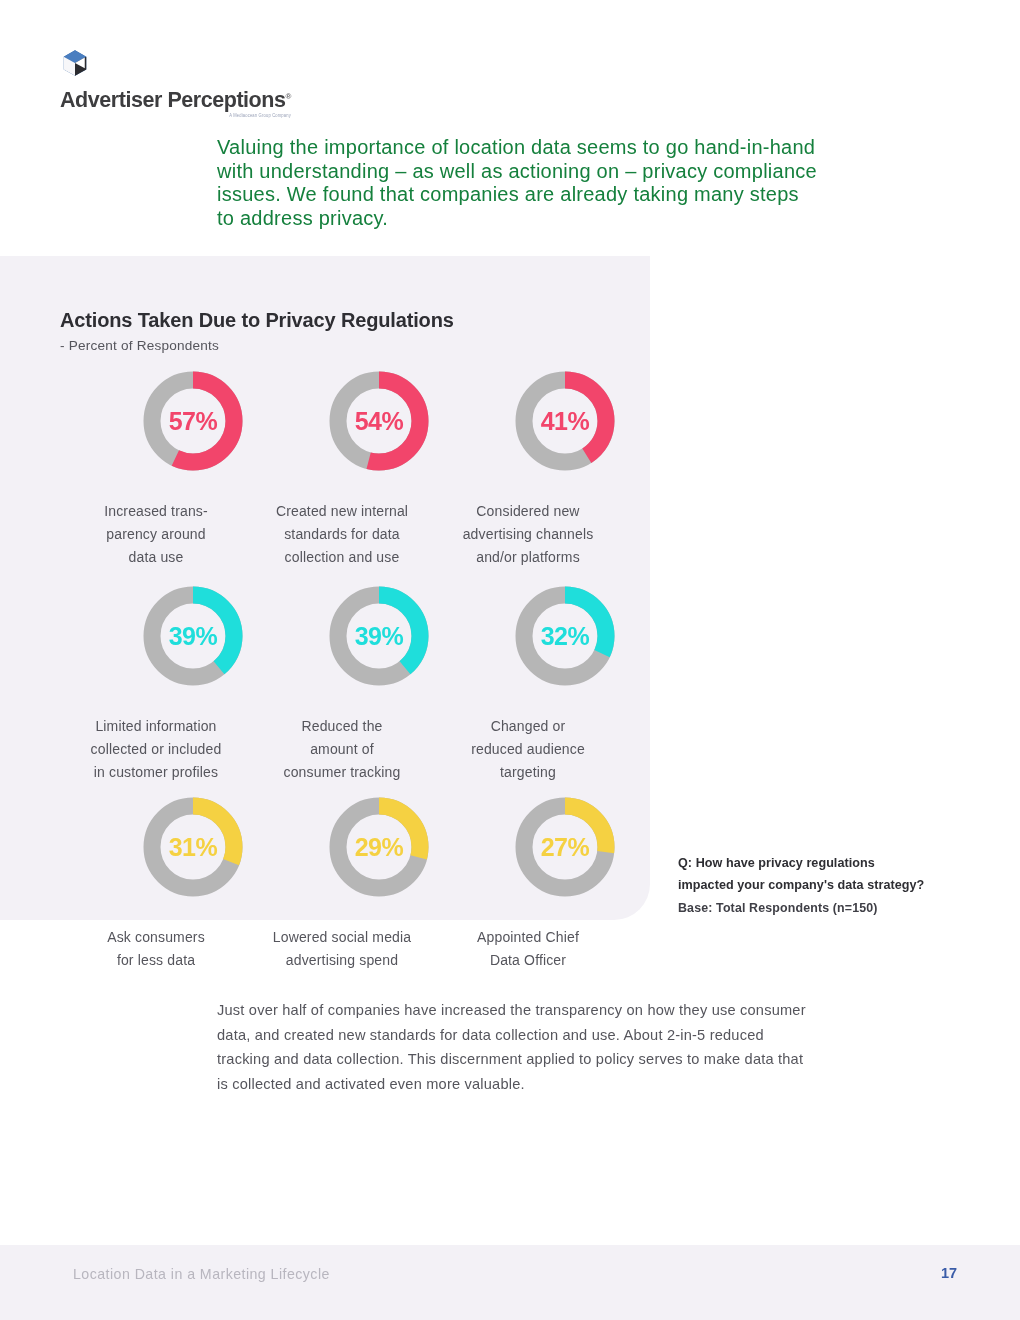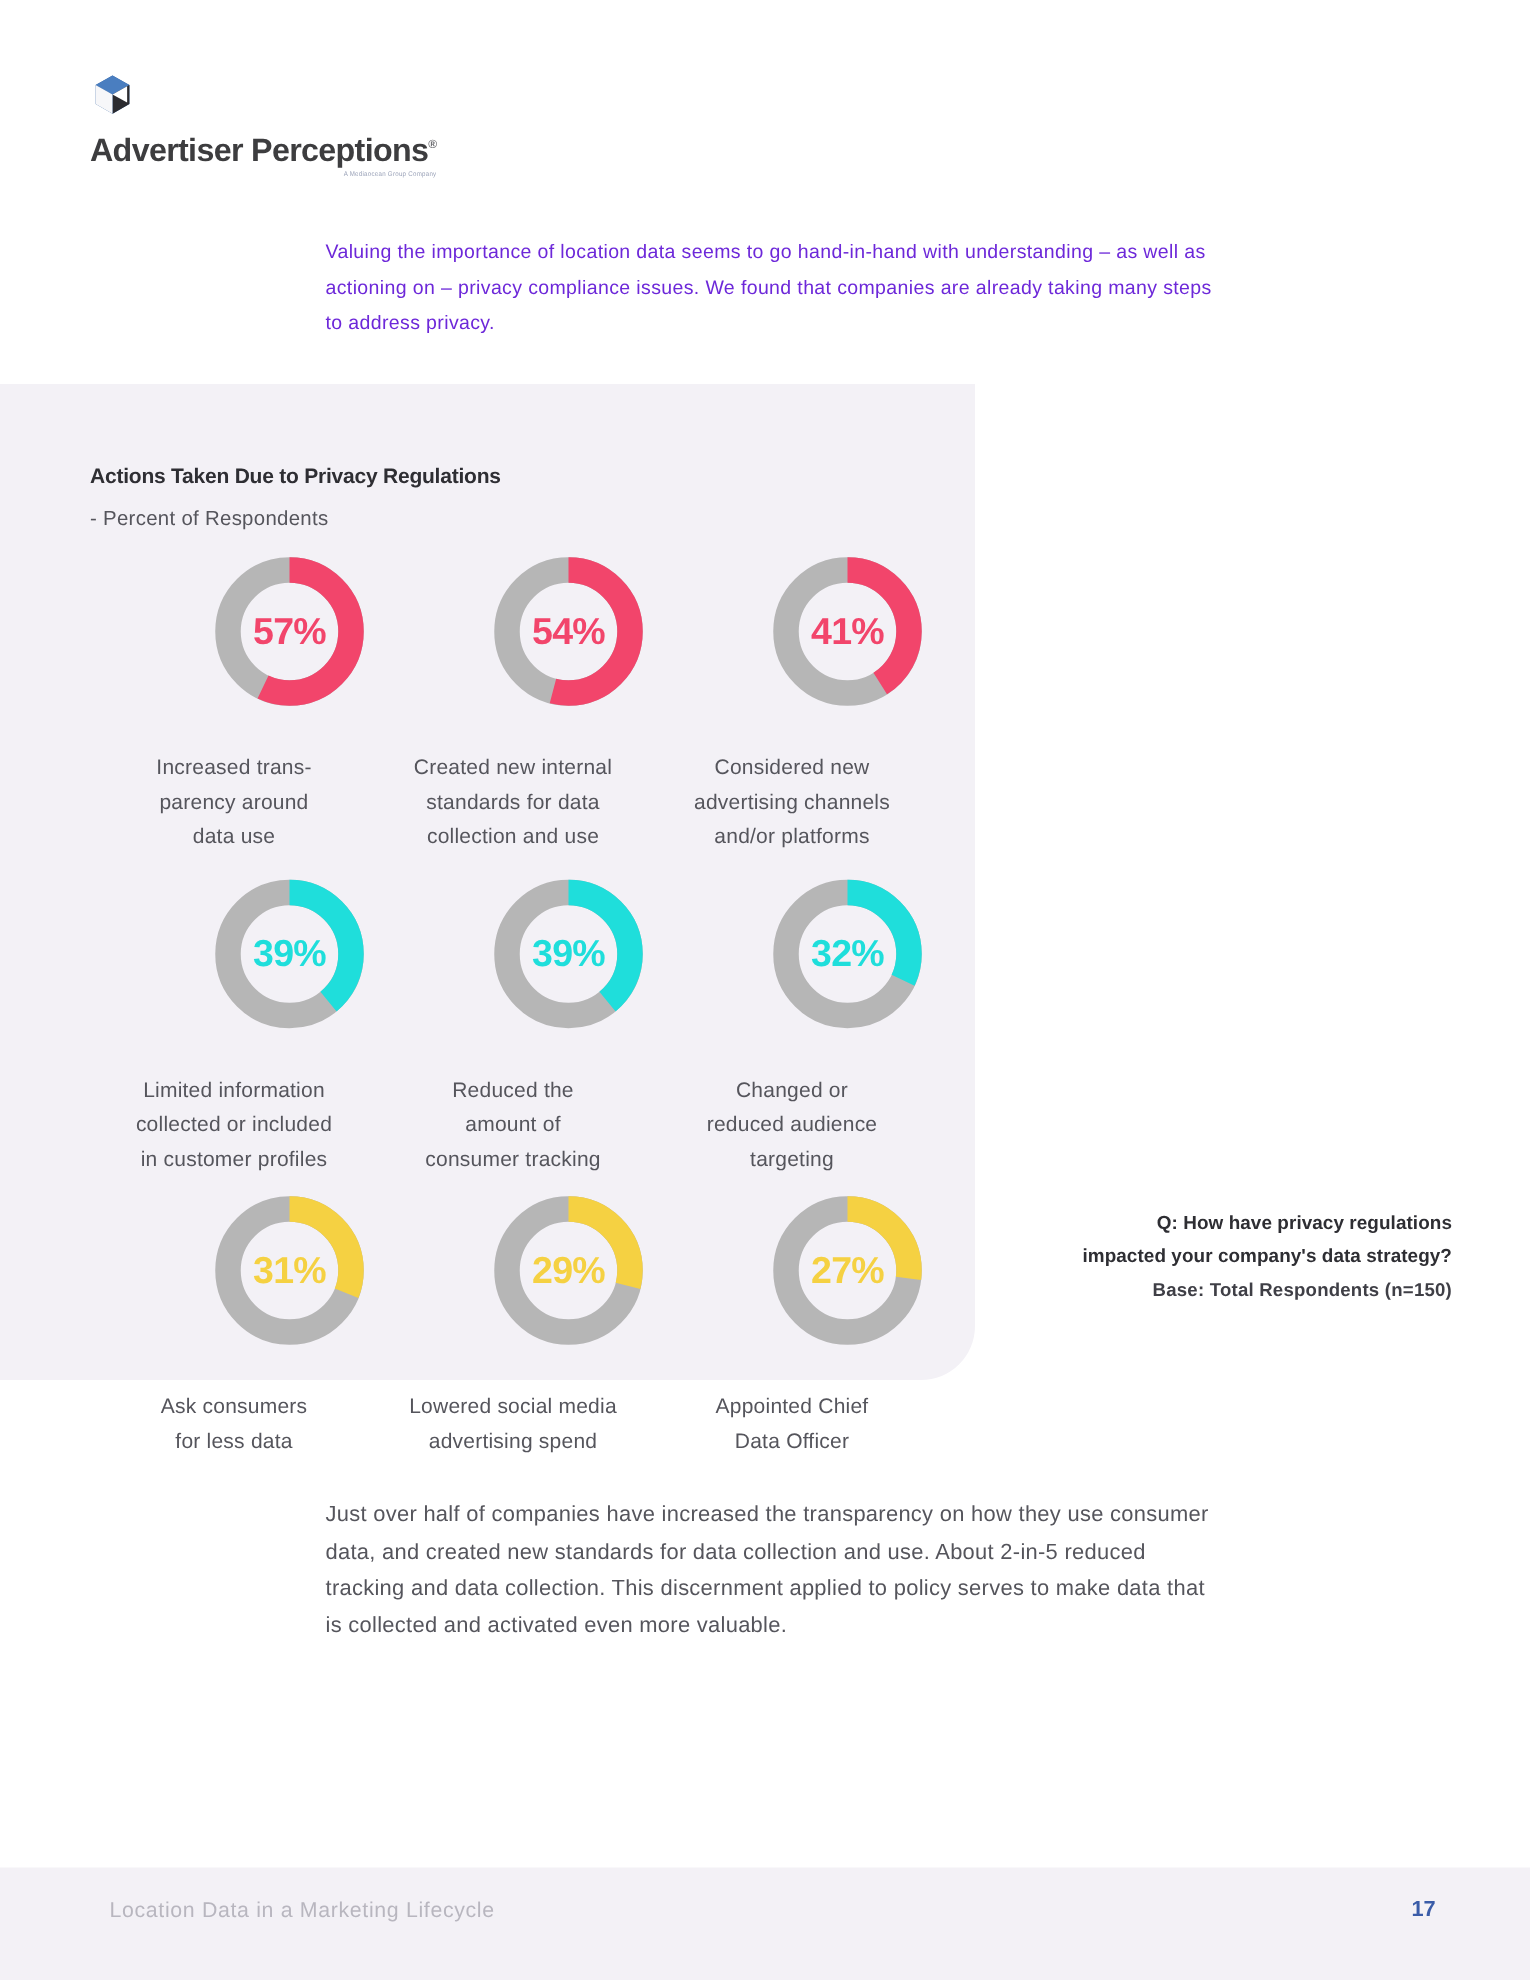--- a/index.html
+++ b/index.html
@@ -50,45 +50,45 @@
     text-align: right;
     margin-top: 1px;
     transform: scaleY(1.1);
     white-space: nowrap;
   }
 
   
   .intro-para {
     position: absolute;
     left: 217px;
-    top: 156px;
+    top: 136px;
     width: 600px;
-    font-size: 13px;
+    font-size: 20px;
     line-height: 23.5px;
     letter-spacing: 0.25px;
-    color: #6d28d9;
+    color: #15803d;
     font-weight: 300;
   }
 
   
   .panel {
     position: absolute;
     left: 0;
     top: 256px;
     width: 650px;
     height: 664px;
     background: #f3f1f6;
     border-bottom-right-radius: 36px;
   }
 
   .panel-title {
     position: absolute;
     left: 60px;
     top: 309px;
-    font-size: 14px;
+    font-size: 20px;
     font-weight: bold;
     letter-spacing: -0.15px;
     color: #2e2e33;
   }
   .panel-subtitle {
     position: absolute;
     left: 60px;
     top: 338px;
     font-size: 13.6px;
     letter-spacing: 0.2px;
@@ -140,23 +140,22 @@
     width: 180px;
   }
 
   .row-gap-1 .donut-cell { padding-bottom: 14px; }
   .row-gap-2 .donut-cell { padding-bottom: 10px; }
 
   
   .question-block {
     position: absolute;
     left: 678px;
-    top: 804px;
+    top: 852px;
     width: 290px;
-    text-align: right;
   }
   .question-text {
     font-size: 12.6px;
     font-weight: bold;
     line-height: 22px;
     letter-spacing: 0.05px;
     color: #2e2e33;
   }
   .base-text {
     font-size: 12.4px;

